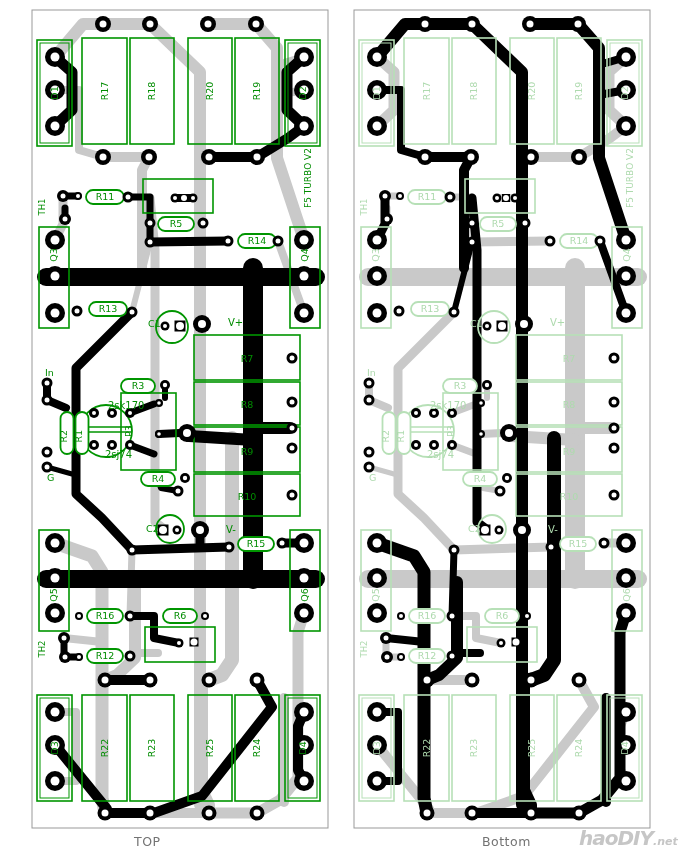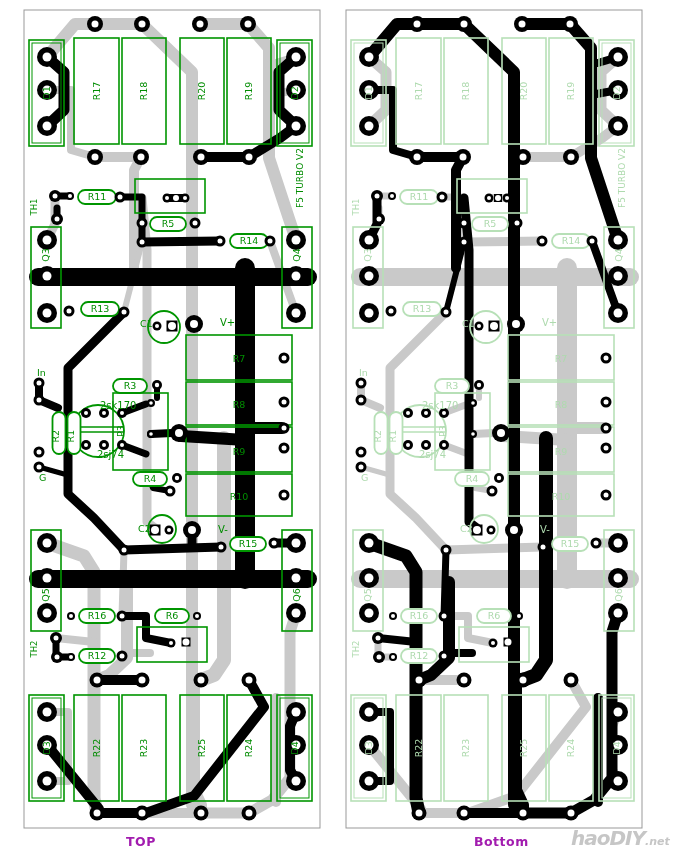--- a/index.html
+++ b/index.html
@@ -1,19 +1,19 @@
 <!DOCTYPE html>
 <html><head>
 <meta charset="utf-8">
 <style>
   html,body{margin:0;padding:0;background:#ffffff;}
   body{width:680px;height:853px;position:relative;font-family:"DejaVu Sans",sans-serif;overflow:hidden;}
-  #stage{position:absolute;left:4px;top:0;width:556px;height:853px;}
+  #stage{position:absolute;left:12px;top:0;width:556px;height:853px;}
   svg{position:absolute;left:0;top:0;}
-  .caption{position:absolute;top:834px;font-size:12.5px;color:#a21caf;font-weight:700;letter-spacing:.5px;}
+  .caption{position:absolute;top:834px;font-size:12.5px;color:#737373;font-weight:400;letter-spacing:.5px;}
   #cap-left{left:122px;}
   #cap-right{left:458px;margin-left:12px;}
   .watermark{position:absolute;left:567px;top:826px;font-size:20px;font-weight:bold;
     color:#c6c6c6;font-style:italic;letter-spacing:-1px;
     text-shadow:0 0 1px #ffffff;}
   .watermark .net{font-size:11px;font-style:italic;letter-spacing:0;}
 </style>
 </head>
 <body>
 

